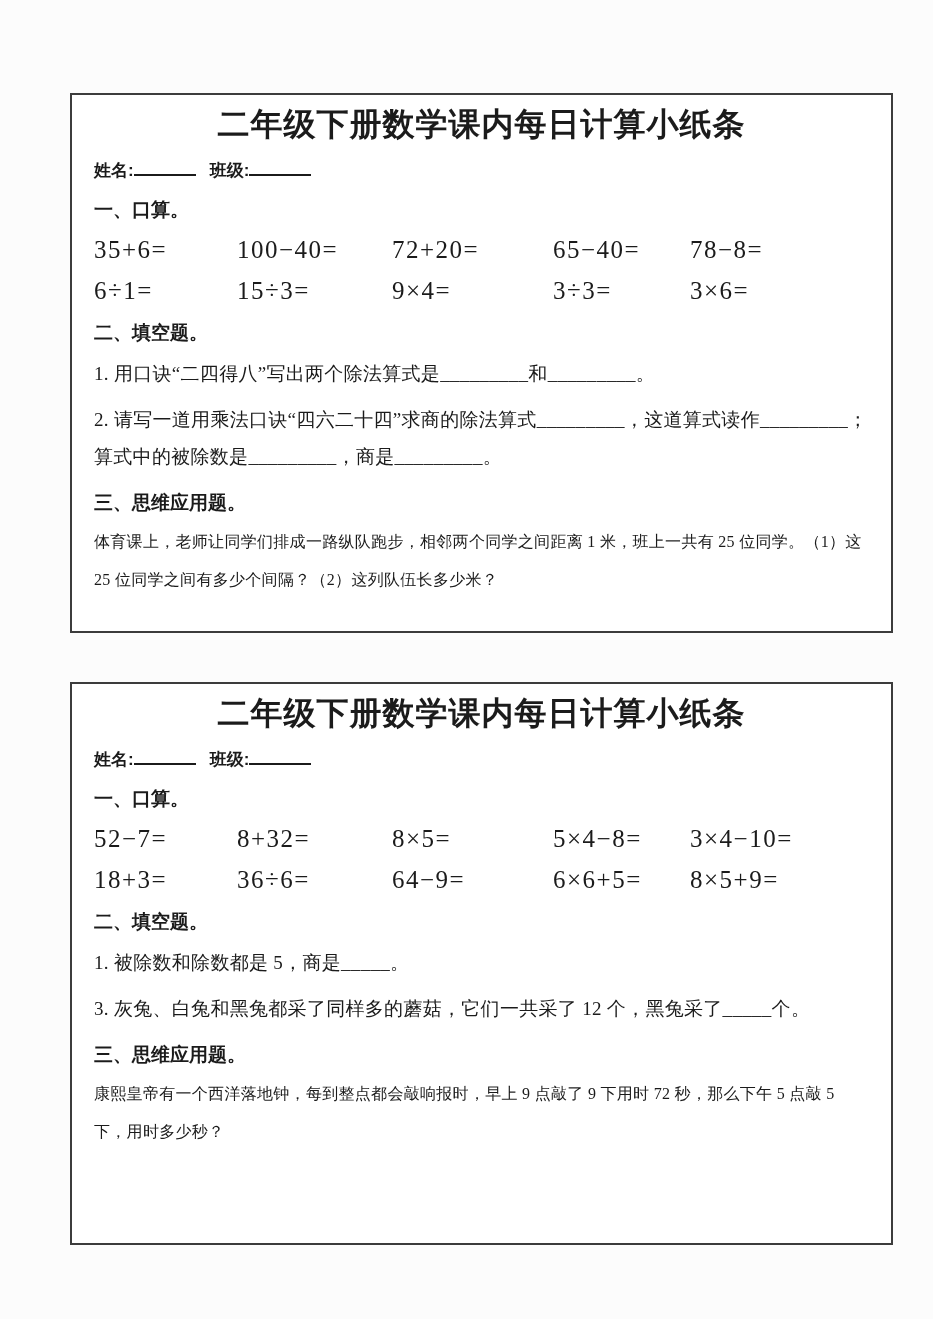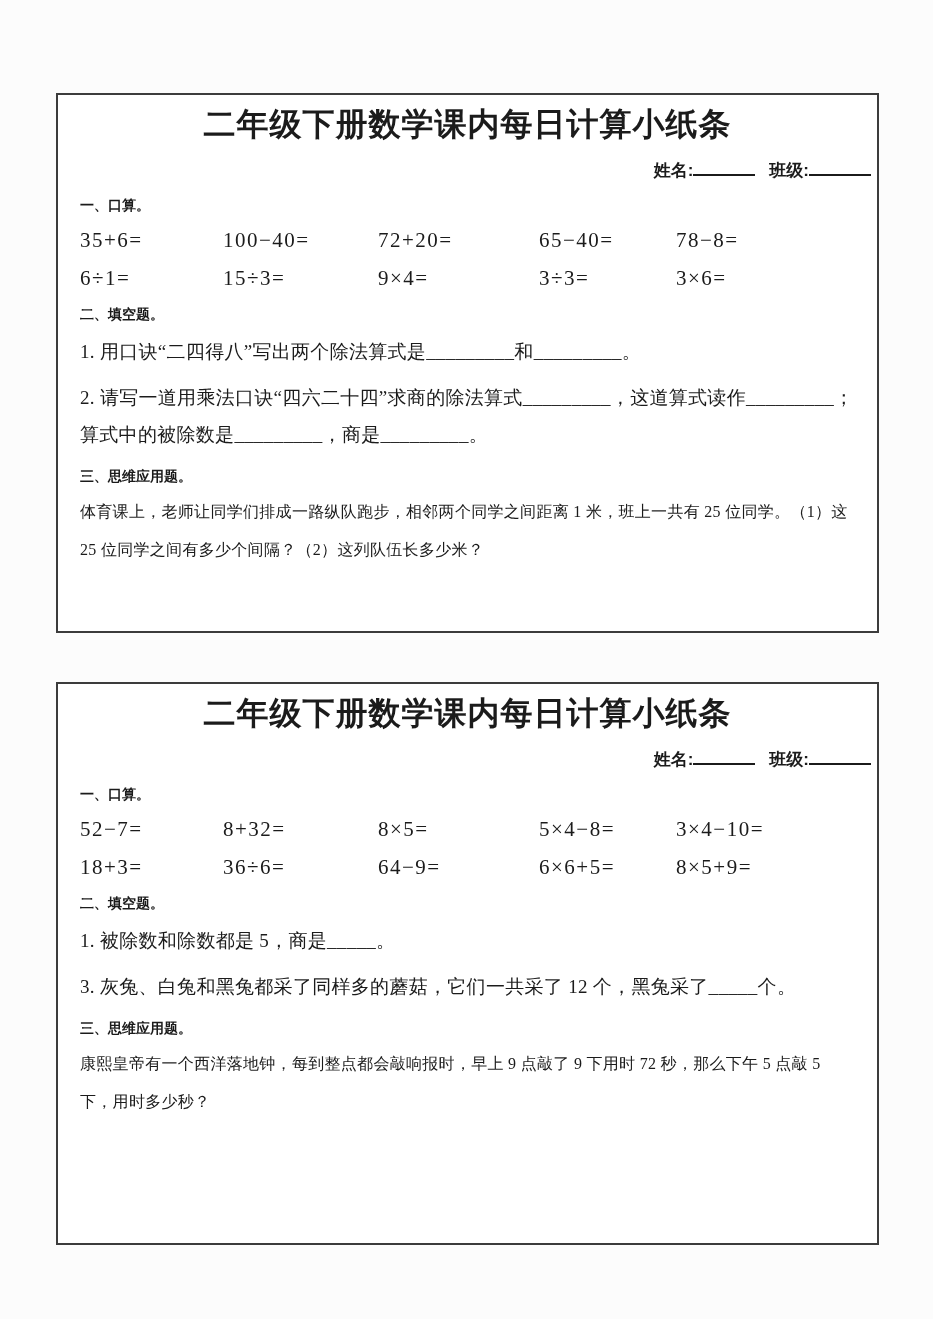--- a/index.html
+++ b/index.html
@@ -12,64 +12,63 @@
   }
   .page {
     position: relative;
     width: 933px;
     height: 1319px;
     background: #fcfcfc;
     overflow: hidden;
   }
   .card {
     position: absolute;
-    left: 56px;
+    left: 70px;
     width: 823px;
     background: #ffffff;
     border: 2px solid #3c3c3c;
     padding: 0 22px;
   }
   .card-1 { top: 93px;  height: 540px; }
   .card-2 { top: 682px; height: 563px; }
 
   .title {
     margin: 8px 0 0 0;
     text-align: center;
     font-size: 32px;
     font-weight: bold;
     letter-spacing: 1px;
     font-family: "Liberation Serif", "DejaVu Serif", serif;
   }
   .name-line {
     margin: 12px -16px 0 0;
-    text-align: right;
     font-size: 17px;
     font-weight: bold;
     font-family: "Liberation Sans", "DejaVu Sans", sans-serif;
   }
   .name-line .blank-line {
     display: inline-block;
     width: 62px;
     height: 15px;
     border-bottom: 2px solid #1b1b1b;
     margin-right: 14px;
   }
   .name-line .blank-line:last-child { margin-right: 0; }
 
   .section-heading {
     margin: 15px 0 0 0;
-    font-size: 14px;
+    font-size: 19px;
     font-weight: bold;
     font-family: Liberation Sans, sans-serif;
   }
   .oral-row {
     display: grid;
     grid-template-columns: 143px 155px 161px 137px auto;
     margin: 13px 0 0 0;
-    font-size: 21px;
+    font-size: 25px;
     letter-spacing: 1.5px;
   }
   .fill-item {
     margin: 9px 0 0 0;
     font-size: 19px;
     line-height: 37px;
     letter-spacing: 0.3px;
   }
   .apply-text {
     margin: 7px 0 0 0;

